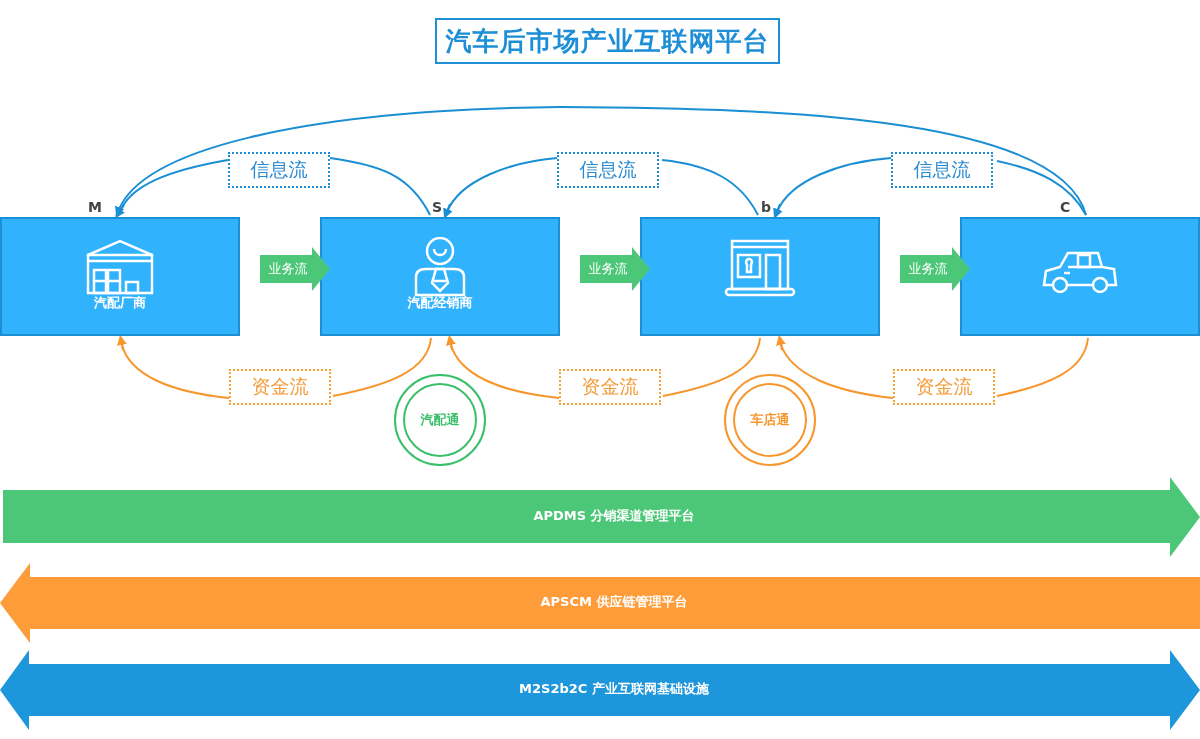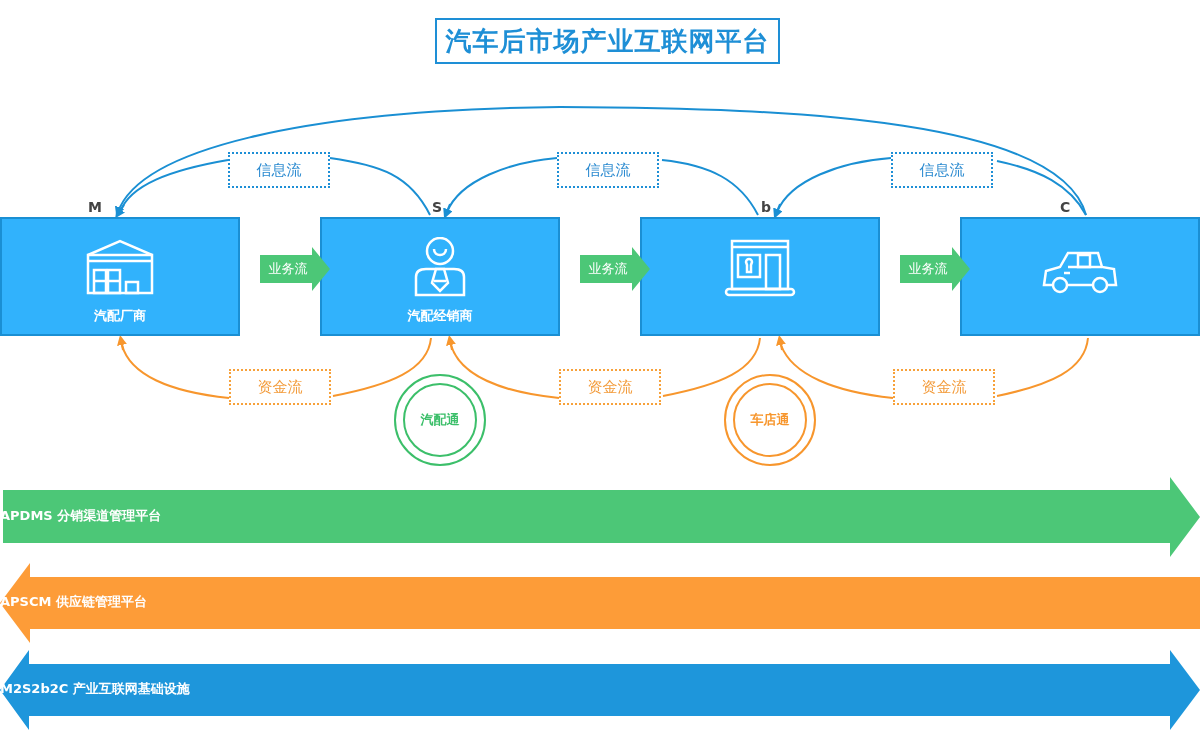--- a/index.html
+++ b/index.html
@@ -7,44 +7,44 @@
          font-family:"DejaVu Sans", "Liberation Sans", sans-serif; }
   .abs { position:absolute; }
 
   .title-box { left:417px; top:18px; width:345px; height:46px; border:2px solid #1e8fd6;
                box-sizing:border-box; display:flex; align-items:center; justify-content:center;
                color:#1e8fd6; font-size:26px; font-weight:bold; letter-spacing:1px;margin-left:18px; }
 
   .node { top:217px; width:240px; height:119px; background:#31b2fc; border:2px solid #1a8fd3;
           box-sizing:border-box; color:#fff; }
   .node .icon { position:absolute; left:50%; top:18px; transform:translateX(-50%); width:80px; height:62px; }
-  .node .label { position:absolute; left:0; right:0; top:88px; text-align:center; font-size:13px; font-weight:bold; }
+  .node .label { position:absolute; left:0; right:0; top:75px; text-align:center; font-size:13px; font-weight:bold; }
   .node-code { font-size:14px; font-weight:bold; color:#444; top:199px; }
 
   .biz-arrow { top:247px; width:70px; height:44px;margin-left:13px; }
   .biz-arrow .txt { position:absolute; left:0; top:13px; width:56px; text-align:center;
                     font-size:13px; color:#fff; }
 
   .flow-box { width:102px; height:36px; box-sizing:border-box; background:#fff;
-              display:flex; align-items:center; justify-content:center; font-size:15px;font-family:Liberation Serif, serif; }
+              display:flex; align-items:center; justify-content:center; font-size:19px;font-family:Liberation Serif, serif; }
   .info-box { top:152px; border:2px dotted #1e8fd6; color:#2a8ad0; }
   .fund-box { top:369px; border:2px dotted #f7a13a; color:#f39b3a; }
 
   .badge { width:92px; height:92px; border-radius:50%; box-sizing:border-box; border:2px solid;
            display:flex; align-items:center; justify-content:center; }
   .badge .inner { width:74px; height:74px; border-radius:50%; box-sizing:border-box; border:2px solid;
                   display:flex; align-items:center; justify-content:center; font-size:13px; font-weight:bold; }
   .badge-green { border-color:#3cbf6a; color:#3cbf6a; }
   .badge-green .inner { border-color:#3cbf6a; }
   .badge-orange { border-color:#f7962d; color:#f7962d; }
   .badge-orange .inner { border-color:#f7962d; }
 
   .platform { left:0; width:1200px; height:80px; }
-  .platform .ptext { position:absolute; left:0; right:0; text-align:left; color:#fff;
-                     font-size:13px; font-weight:bold; top:30px; }
+  .platform .ptext { position:absolute; left:0; right:0; text-align:center; color:#fff;
+                     font-size:13px; font-weight:bold; top:30px;padding-left:28px; }
   svg { display:block; }
 </style>
 </head>
 <body>
 
 <div class="abs title-box">汽车后市场产业互联网平台</div>
 
 <svg class="abs" style="left:0;top:0;" width="1200" height="480">
   <defs>
     <marker id="arrBlue" markerWidth="10" markerHeight="10" refX="5" refY="5" orient="auto" markerUnits="userSpaceOnUse">

